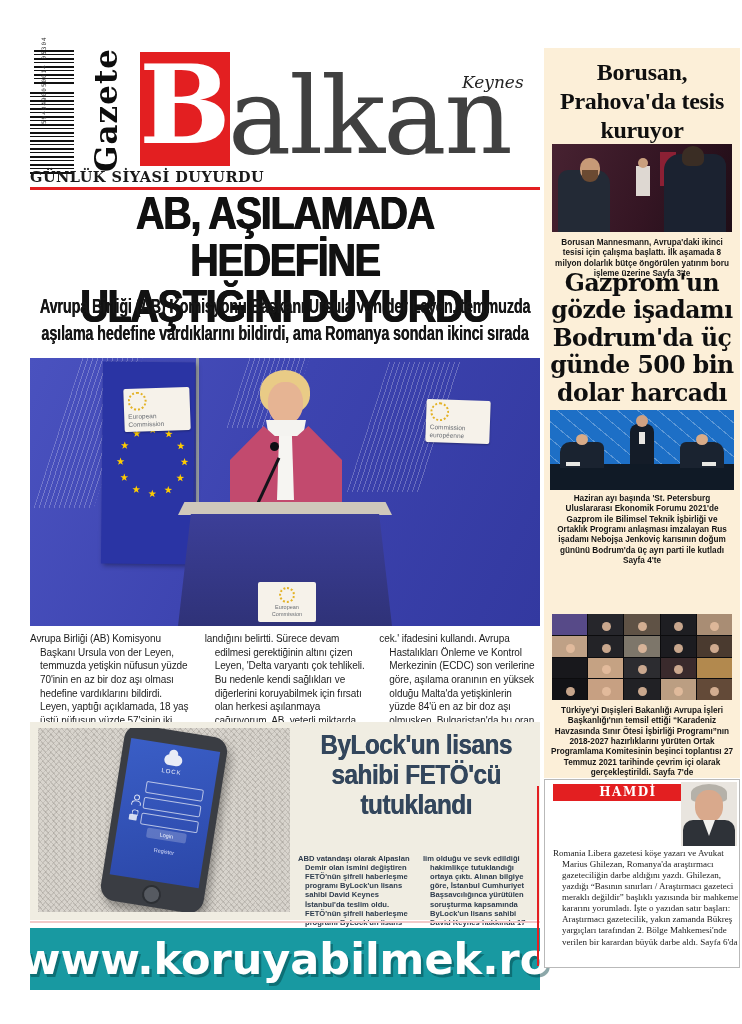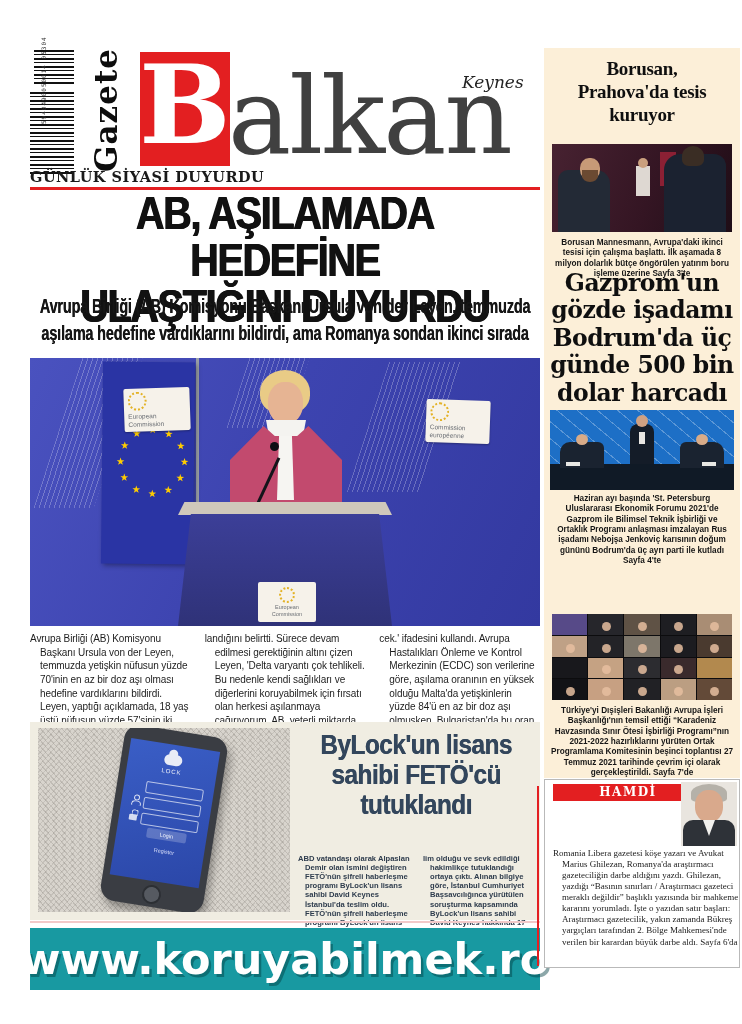--- a/index.html
+++ b/index.html
@@ -105,21 +105,21 @@
   
   .site-banner{position:absolute;left:30px;top:928px;width:510px;height:62px;background:#1899a1;
     display:flex;align-items:center;justify-content:center;}
   .site-banner span{color:#fff;font-family:"DejaVu Sans",sans-serif;font-weight:bold;font-size:43px;
     letter-spacing:0;text-shadow:2.5px 2.5px 0 rgba(0,60,64,.45);}
 
   
   .sidebar{position:absolute;left:544px;top:48px;width:196px;height:730px;background:#fcefd8;}
   .sb-head{position:absolute;left:4px;width:188px;text-align:center;white-space:pre-line;
     font-family:"Liberation Serif",serif;font-weight:bold;color:#0f0f0f;}
-  .sb-head1{top:10px;font-size:19px;line-height:1.2;letter-spacing:-.3px;}
+  .sb-head1{top:10px;font-size:24px;line-height:1.2;letter-spacing:-.3px;}
   .sb-head2{top:222px;font-size:23.5px;line-height:1.17;font-family:"DejaVu Serif",serif;letter-spacing:-.5px;}
   .sb-head3{top:502px;font-size:19px;line-height:1.15;font-family:"DejaVu Serif",serif;letter-spacing:-.4px;}
   .sb-cap{position:absolute;left:7px;width:182px;text-align:center;font-size:8.2px;font-weight:bold;
     line-height:1.26;color:#161616;}
   .cap1{top:190px;} .cap2{top:446px;} .cap3{top:658px;}
 
   .photo1{position:absolute;left:8px;top:96px;width:180px;height:88px;overflow:hidden;
     background:linear-gradient(110deg,#472231 0%,#341523 55%,#1f0d16 100%);}
   .p1-banner{position:absolute;left:108px;top:8px;width:16px;height:34px;background:#8c2034;}
   .p1-figL{position:absolute;left:6px;top:26px;width:52px;height:62px;background:#232a36;border-radius:10px 14px 0 0;}
@@ -336,21 +336,21 @@
       <div style="background:#c5a283;" class="dot-face"></div>
       <div style="background:#2c2c30;" class="dot-face"></div>
       <div style="background:#3a2a2c;" class="dot-face"></div>
       <div style="background:#b2894e;"></div>
       <div style="background:#121216;" class="dot-face"></div>
       <div style="background:#c7a082;" class="dot-face"></div>
       <div style="background:#212125;" class="dot-face"></div>
       <div style="background:#bb9e82;" class="dot-face"></div>
       <div style="background:#634a38;" class="dot-face"></div>
     </div>
-    <div class="sb-cap cap3">Türkiye'yi Dışişleri Bakanlığı Avrupa İşleri Başkanlığı'nın temsil ettiği “Karadeniz Havzasında Sınır Ötesi İşbirliği Programı”nın 2021-2022 hazırlıklarını yürüten Ortak Programlama Komitesinin beşinci toplantısı 27 Temmuz 2021 tarihinde çevrim içi olarak gerçekleştirildi. Sayfa 7'de</div>
+    <div class="sb-cap cap3">Türkiye'yi Dışişleri Bakanlığı Avrupa İşleri Başkanlığı'nın temsil ettiği “Karadeniz Havzasında Sınır Ötesi İşbirliği Programı”nın 2018-2027 hazırlıklarını yürüten Ortak Programlama Komitesinin beşinci toplantısı 27 Temmuz 2021 tarihinde çevrim içi olarak gerçekleştirildi. Sayfa 7'de</div>
   </div>
 
   <div class="col-redline"></div>
   <div class="columnist">
     <div class="col-name">HAMDİ YILMAZ</div>
     <div class="headshot">
       <div class="hs-hair"></div>
       <div class="hs-face"></div>
       <div class="hs-suit"></div>
       <div class="hs-shirt"></div>

